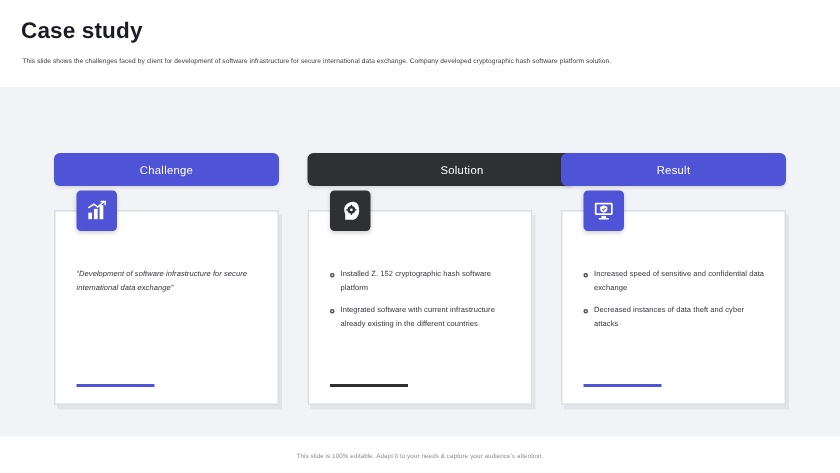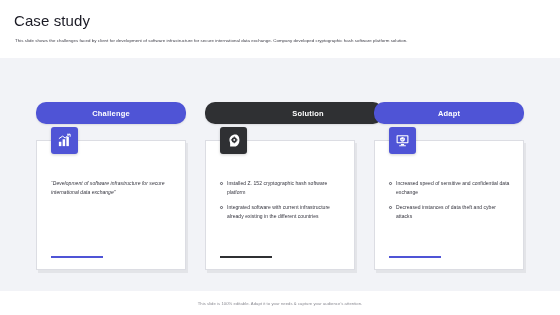--- a/index.html
+++ b/index.html
@@ -18,21 +18,21 @@
     width: 560px;
     height: 315px;
     background: #ffffff;
     box-sizing: border-box;
   }
   .title {
     position: absolute;
     left: 14px;
     top: 12px;
     font-size: 15px;
-    font-weight: normal;
+    font-weight: bold;
     color: #1b1b25;
     letter-spacing: 0.1px;
   }
   .subtitle {
     position: absolute;
     left: 15px;
     top: 38px;
     width: 500px;
     font-size: 4.4px;
     line-height: 6px;
@@ -53,26 +53,26 @@
     width: 150px;
   }
   .col-1 { left: 36px; }
   .col-2 { left: 205px; }
   .col-3 { left: 374px; }
 
   .header-pill {
     position: relative;
     width: 150px;
     height: 22px;
-    border-radius: 10px;
+    border-radius: 4px;
     display: flex;
     align-items: center;
     justify-content: center;
     font-size: 7.5px;
-    font-weight: bold;
+    font-weight: normal;
     color: #ffffff;
     letter-spacing: 0.2px;
     box-shadow: 0 1px 2px rgba(0,0,0,0.10);
   }
   .pill-blue { background: #4f54d6; }
   .pill-dark { background: #2f3033; padding-left: 28px; }
 
   .card {
     position: relative;
     margin-top: 16px;
@@ -205,21 +205,21 @@
           <ul class="bullets">
             <li>Installed Z. 152 cryptographic hash software platform</li>
             <li>Integrated software with current infrastructure already existing in the different countries</li>
           </ul>
         </div>
         <div class="underline ul-dark"></div>
       </div>
     </div>
 
     <div class="col col-3">
-      <div class="header-pill pill-blue">Adapt</div>
+      <div class="header-pill pill-blue">Result</div>
       <div class="card shadowed">
         <div class="icon-badge badge-blue">
           <svg width="15" height="15" viewBox="0 0 24 24" aria-hidden="true">
             <rect x="2.5" y="3.5" width="19" height="13" rx="1.2" fill="#ffffff"></rect>
             <rect x="4.3" y="5.3" width="15.4" height="9.4" fill="#4f54d6"></rect>
             <rect x="9.5" y="17.5" width="5" height="2.2" fill="#ffffff"></rect>
             <rect x="6.5" y="19.7" width="11" height="1.6" rx="0.8" fill="#ffffff"></rect>
             <path d="M12 6.4 L15.8 7.8 L15.8 10.4 C15.8 12.3 14.1 13.5 12 14.1 C9.9 13.5 8.2 12.3 8.2 10.4 L8.2 7.8 Z" fill="#ffffff"></path>
             <path d="M10.3 10.2 L11.6 11.5 L14 8.9" stroke="#4f54d6" stroke-width="1.1" fill="none"></path>
           </svg>

